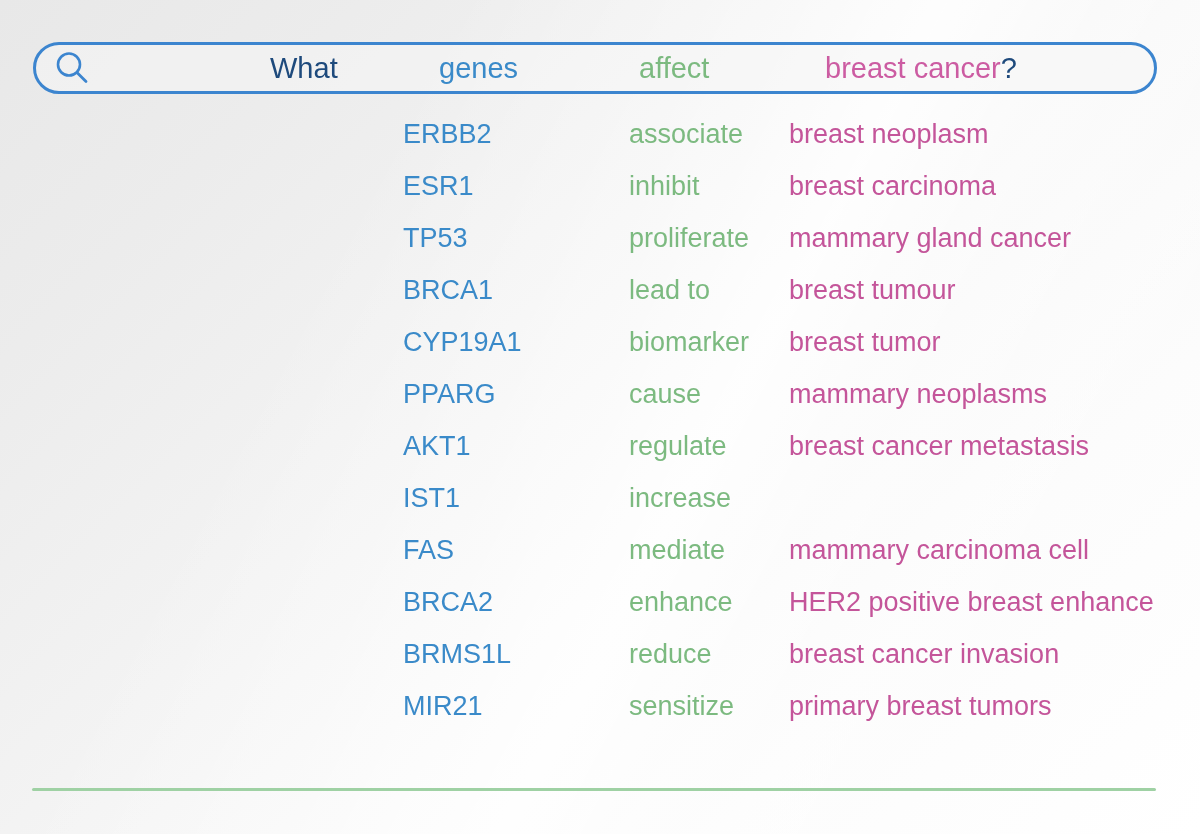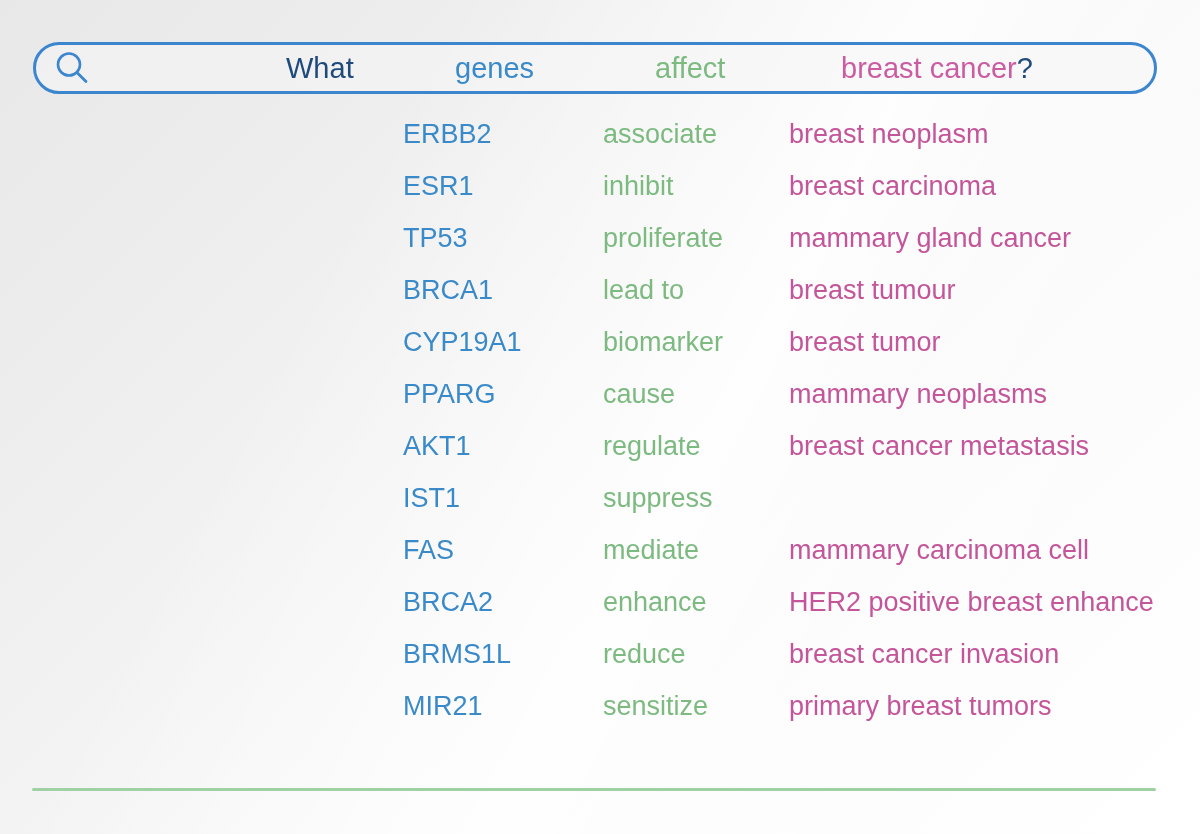--- a/index.html
+++ b/index.html
@@ -67,21 +67,20 @@
 
   .query {
     position: absolute;
     left: 0;
     top: 0;
     width: 100%;
     height: 100%;
     display: flex;
     align-items: center;
     pointer-events: none;
-    margin-left: 16px;
   }
 
   .q-cell {
     position: absolute;
     top: 50%;
     transform: translateY(-50%);
     font-size: 29px;
     line-height: 1;
     white-space: nowrap;
   }
@@ -106,21 +105,21 @@
 
   .cell {
     position: absolute;
     top: 50%;
     transform: translateY(-50%);
     font-size: 27px;
     line-height: 1;
     white-space: nowrap;
   }
   .cell-gene   { left: 403px; color: #3a8ac9; }
-  .cell-verb   { left: 603px; color: #7cba80; }
+  .cell-verb   { left: 629px; color: #7cba80; }
   .cell-object { left: 789px; color: #c4559a; }
 
   
   .bottom-rule {
     position: absolute;
     left: 32px;
     top: 788px;
     width: 1124px;
     height: 3px;
     border-radius: 2px;
@@ -179,21 +178,21 @@
         <span class="cell cell-verb">cause</span>
         <span class="cell cell-object">mammary neoplasms</span>
       </div>
       <div class="triple-row">
         <span class="cell cell-gene">AKT1</span>
         <span class="cell cell-verb">regulate</span>
         <span class="cell cell-object">breast cancer metastasis</span>
       </div>
       <div class="triple-row">
         <span class="cell cell-gene">IST1</span>
-        <span class="cell cell-verb">suppress</span>
+        <span class="cell cell-verb">increase</span>
       </div>
       <div class="triple-row">
         <span class="cell cell-gene">FAS</span>
         <span class="cell cell-verb">mediate</span>
         <span class="cell cell-object">mammary carcinoma cell</span>
       </div>
       <div class="triple-row">
         <span class="cell cell-gene">BRCA2</span>
         <span class="cell cell-verb">enhance</span>
         <span class="cell cell-object">HER2 positive breast enhance</span>

